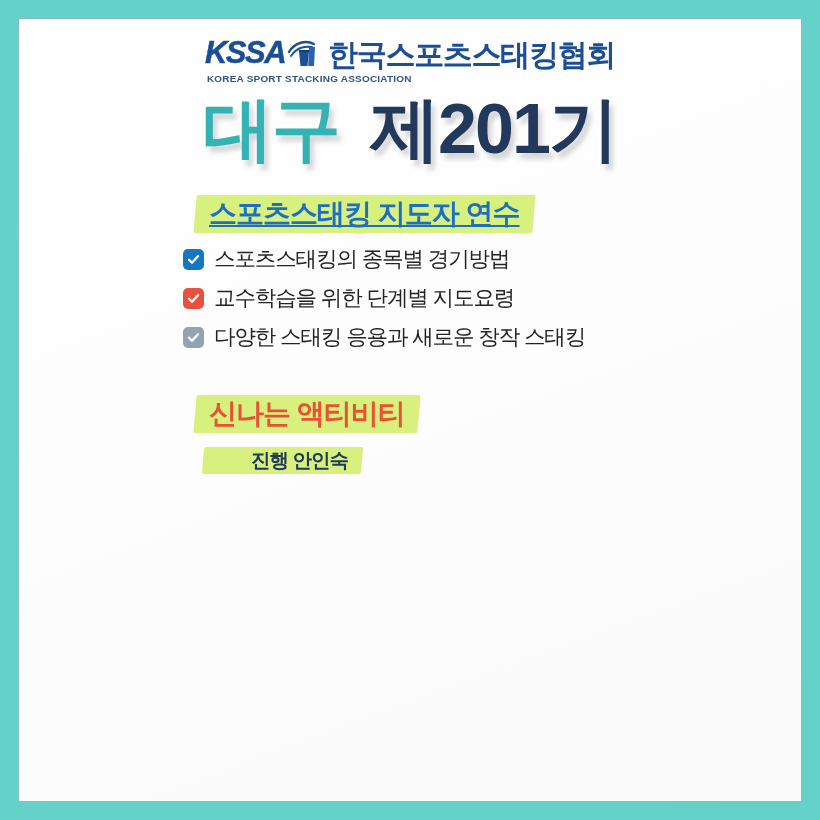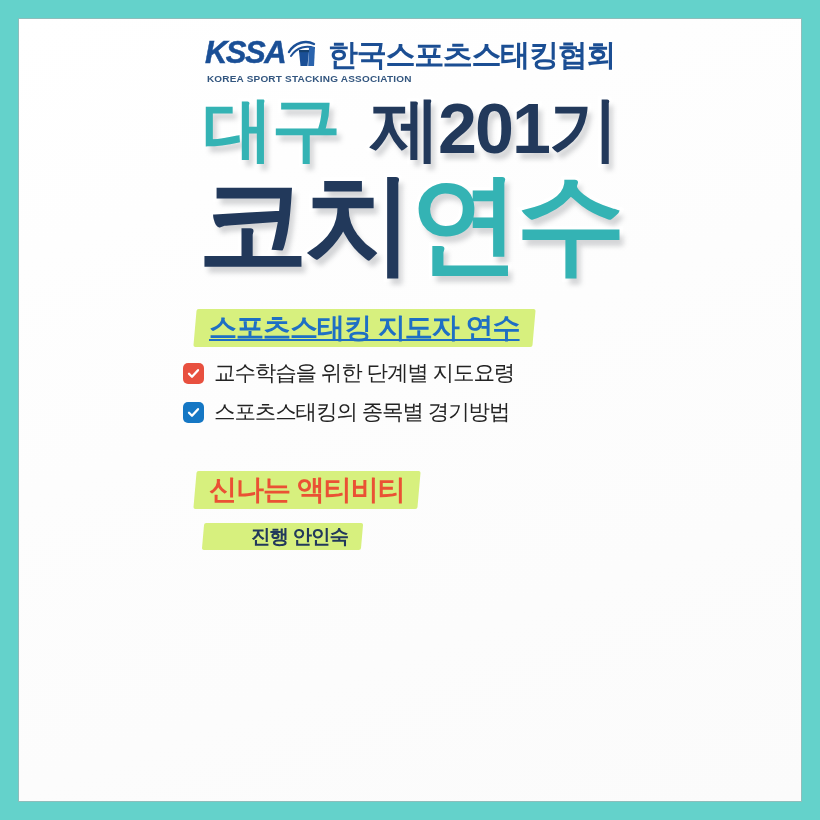--- a/index.html
+++ b/index.html
@@ -191,49 +191,56 @@
         <span class="logo-sub">KOREA SPORT STACKING ASSOCIATION</span>
       </div>
       <div class="assoc-name">한국스포츠스태킹협회</div>
     </div>
 
     <div class="title-line1">
       <span class="t-word t1 c-teal">대구</span>
       <span class="gap-sm"></span>
       <span class="t-word t1 c-navy">제201기</span>
     </div>
-    <div class="title-line2">
-      <span class="t-word t2 c-navy">코치</span><span class="t-word t2 c-teal">연수</span>
-    </div>
 
     <div class="content">
 
       
       <div class="sec-head sec-blue">
         <span>스포츠스태킹 지도자 연수</span>
       </div>
       <div class="list">
+        <div class="row">
+          <span class="cbox cb-blue">
+            <svg width="13" height="13" viewBox="0 0 13 13">
+                <path d="M2 6.8 L5 9.8 L11 3.2" stroke="#fff" stroke-width="2.3" fill="none" stroke-linecap="round" stroke-linejoin="round"></path>
+              </svg>
+          </span>
+          <span class="row-text">
+            <span>스포츠스태킹의 종목별 경기방법</span>
+          </span>
+        </div>
         <div class="row">
           <span class="cbox cb-red">
             <svg width="13" height="13" viewBox="0 0 13 13">
                 <path d="M2 6.8 L5 9.8 L11 3.2" stroke="#fff" stroke-width="2.3" fill="none" stroke-linecap="round" stroke-linejoin="round"></path>
               </svg>
           </span>
           <span class="row-text">
             <span>교수학습을 위한 단계별 지도요령</span>
           </span>
         </div>
         <div class="row">
-          <span class="cbox cb-blue">
+          <span class="cbox cb-gray">
             <svg width="13" height="13" viewBox="0 0 13 13">
                 <path d="M2 6.8 L5 9.8 L11 3.2" stroke="#fff" stroke-width="2.3" fill="none" stroke-linecap="round" stroke-linejoin="round"></path>
               </svg>
           </span>
           <span class="row-text">
-            <span>스포츠스태킹의 종목별 경기방법</span>
+            <span>다양한 스태킹 응용과 새로운 창작 스태킹</span>
           </span>
         </div>
       </div>
 
       <div class="spacer"></div>
 
       
       <div class="sec-head sec-red">
         <span>신나는 액티비티</span>
       </div>

